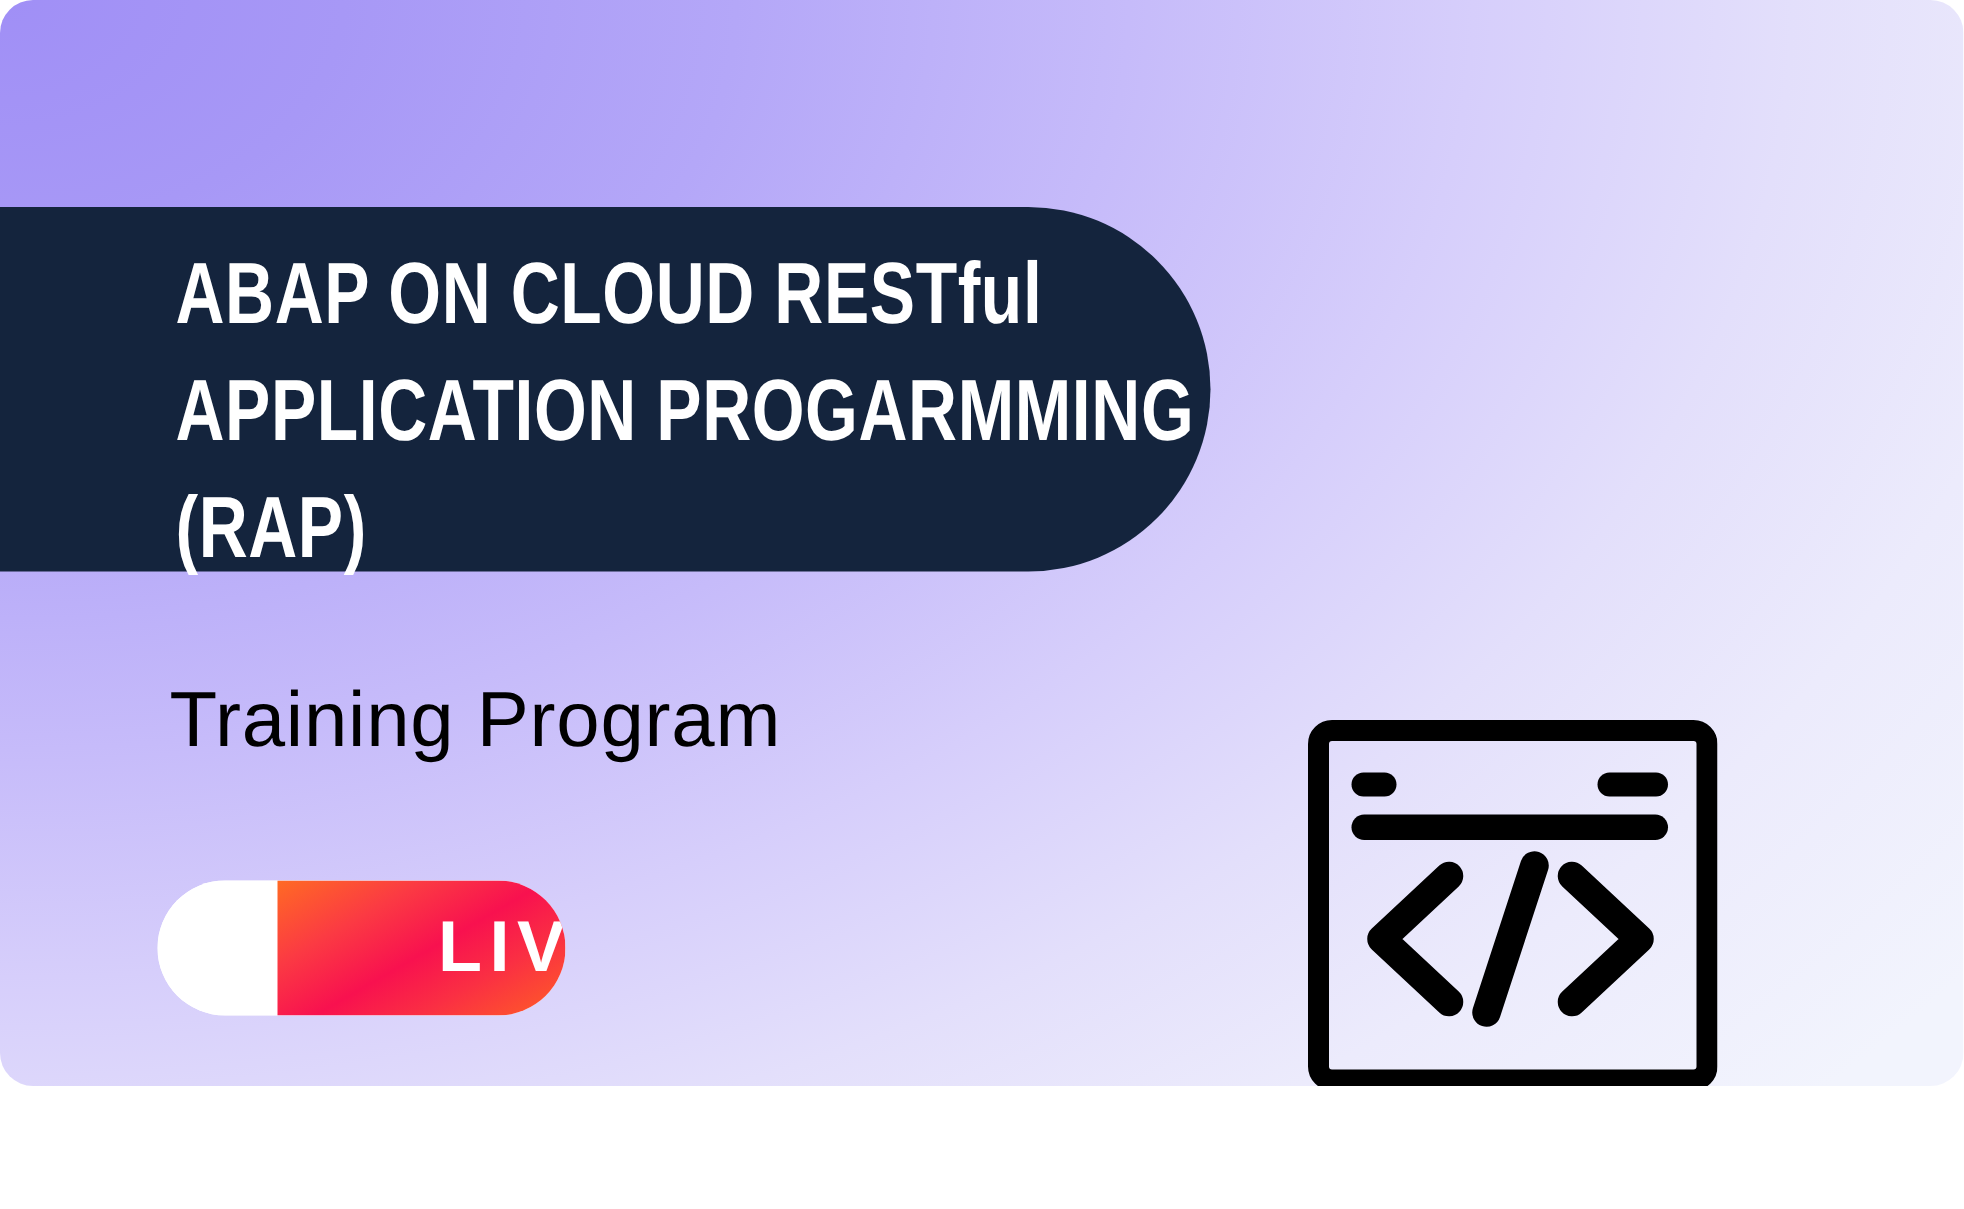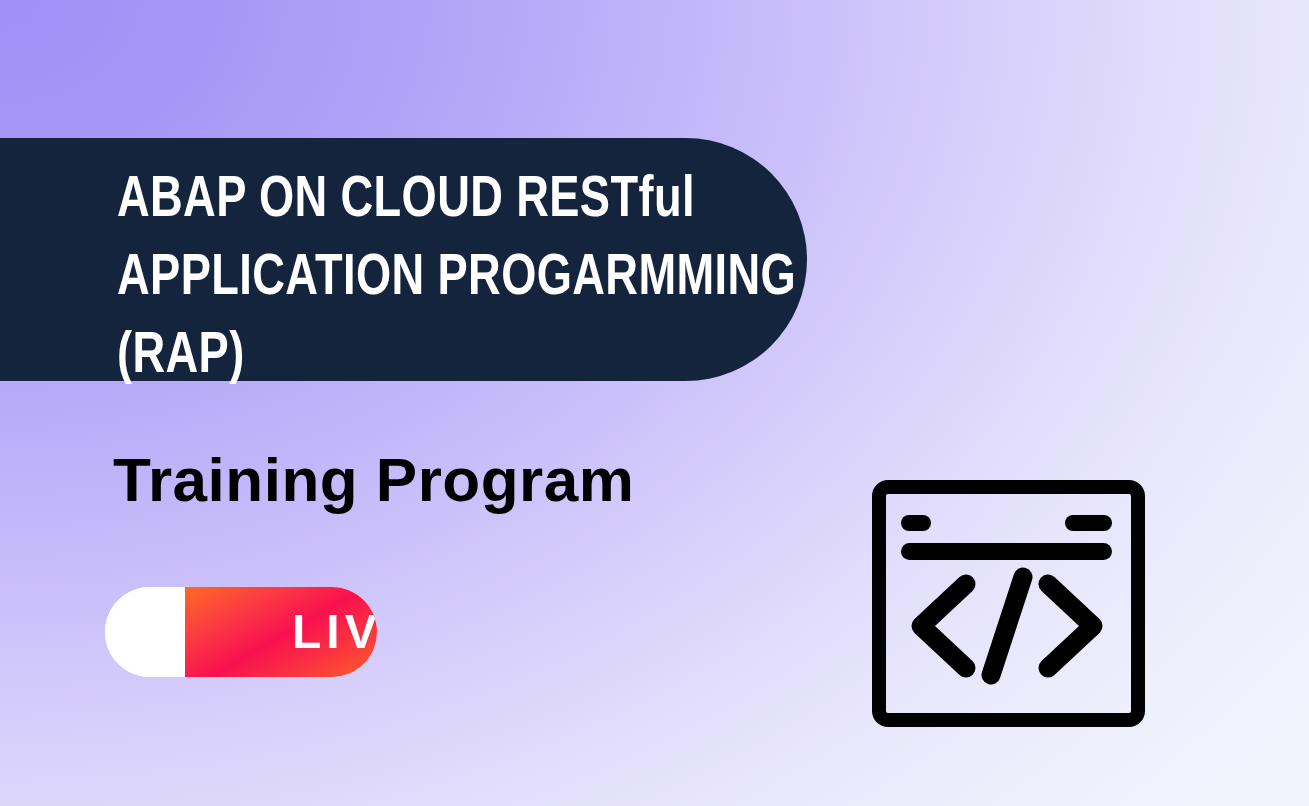--- a/index.html
+++ b/index.html
@@ -3,33 +3,34 @@
 <meta charset="utf-8">
 <style>
   html, body {
     margin: 0;
     padding: 0;
     background: #ffffff;
   }
   #poster {
     position: relative;
     width: 1309px;
-    height: 806px;
+    height: 724px;
     overflow: hidden;
     font-family: "Liberation Sans", sans-serif;
     background:
       radial-gradient(125% 150% at 0% 0%,
         #a08ff6 0%,
         #a798f6 14%,
         #b4a7f8 30%,
         #c6bbfa 46%,
         #d6cefb 60%,
         #e3dffb 73%,
         #ecebfc 85%,
         #f2f4fd 100%);
+    border-radius: 22px;
   }
 
   
   #title-banner {
     position: absolute;
     left: 0;
     top: 138px;
     width: 807px;
     height: 243px;
     background: #14243d;
@@ -57,22 +58,22 @@
     transform-origin: left center;
     white-space: nowrap;
   }
 
   
   #subtitle {
     position: absolute;
     left: 113px;
     top: 434px;
     color: #000000;
-    font-size: 62px;
-    font-weight: 700;
+    font-size: 52px;
+    font-weight: 400;
     letter-spacing: 0.5px;
     line-height: 92px;
     white-space: nowrap;
   }
 
   
   #live-badge {
     position: absolute;
     left: 105px;
     top: 587px;

